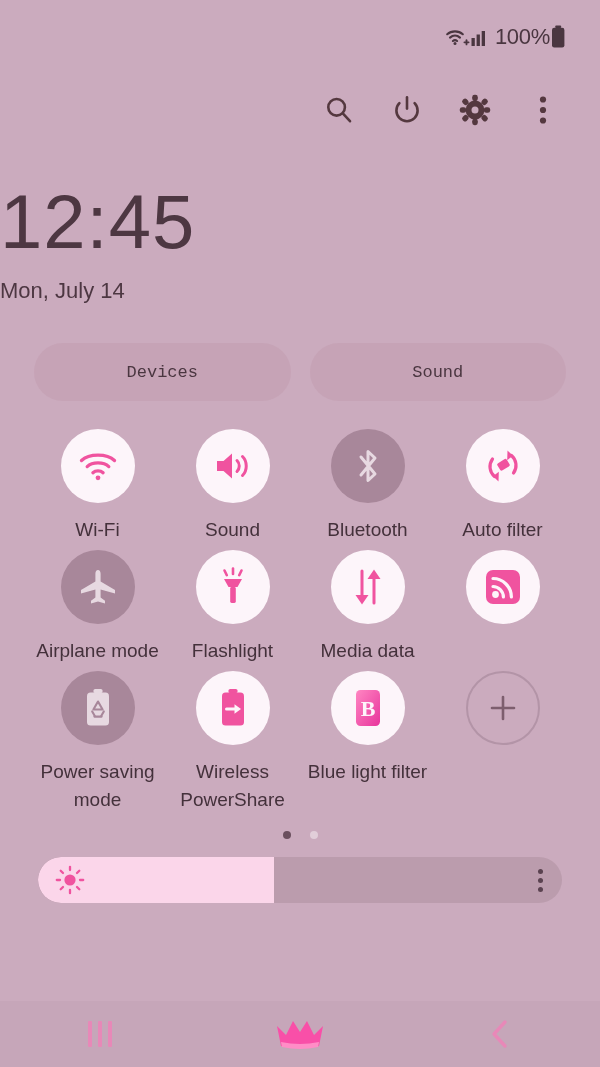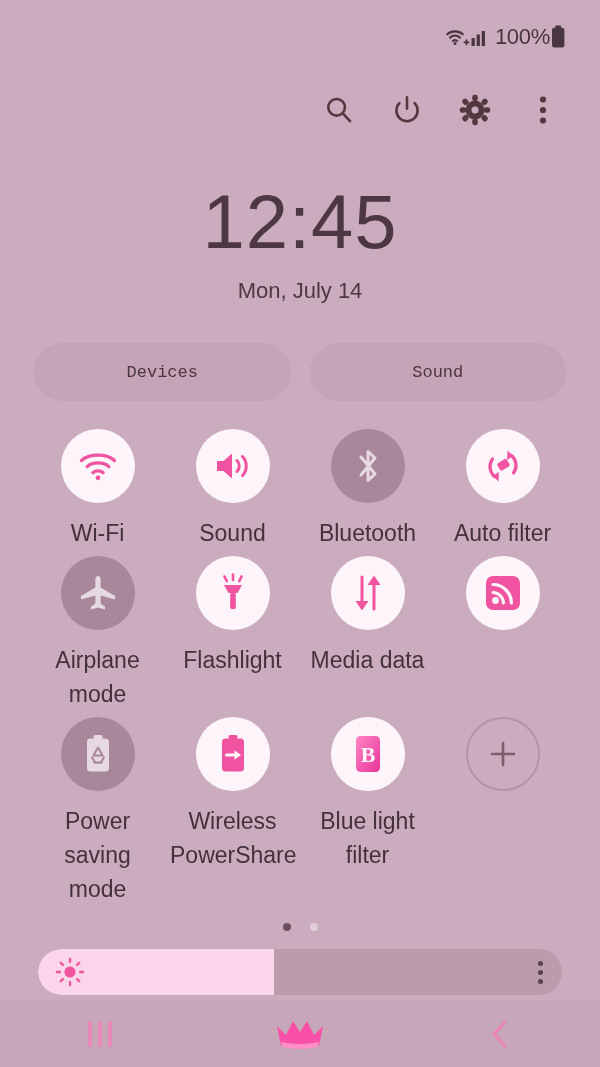--- a/index.html
+++ b/index.html
@@ -55,21 +55,21 @@
     height: 34px;
     display: flex;
     align-items: center;
     justify-content: center;
     cursor: pointer;
   }
 
   
   .clock-block {
     margin-top: 44px;
-    text-align: center;
+    text-align: left;
   }
   .clock-time {
     font-size: 76px;
     font-weight: 300;
     letter-spacing: 1px;
     color: #4d3742;
     line-height: 1;
   }
   .clock-date {
     margin-top: 18px;
@@ -123,21 +123,21 @@
   .toggle-circle.off {
     background: #a8879a;
   }
   .toggle-circle.add {
     background: transparent;
     border: 2px solid #b394a7;
     box-sizing: border-box;
   }
   .toggle-label {
     margin-top: 13px;
-    font-size: 23px;
+    font-size: 19px;
     line-height: 1.48;
     text-align: center;
     color: #44313b;
     max-width: 125px;
   }
 
   
   .page-dots {
     display: flex;
     justify-content: center;

